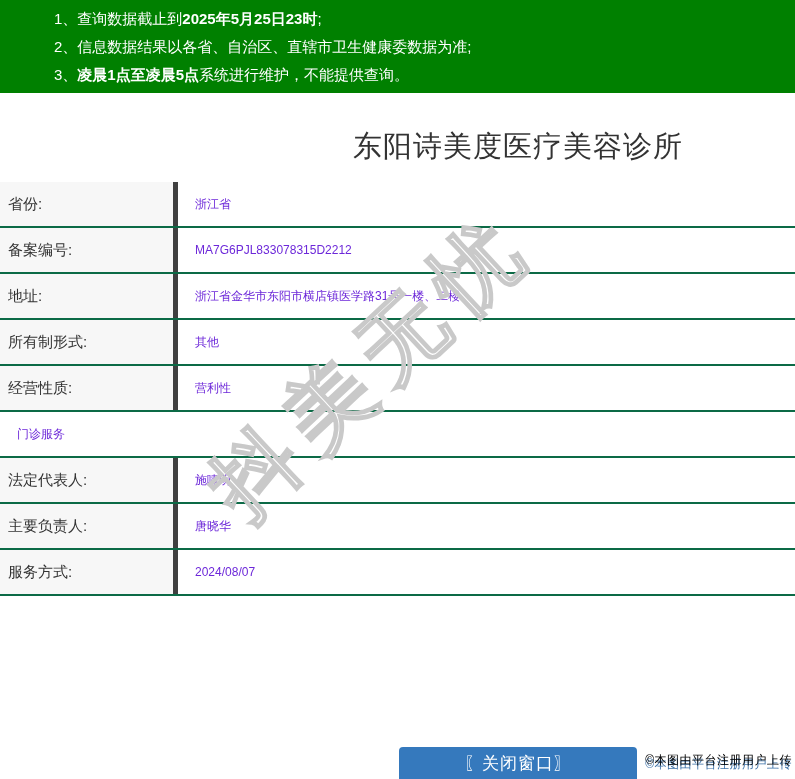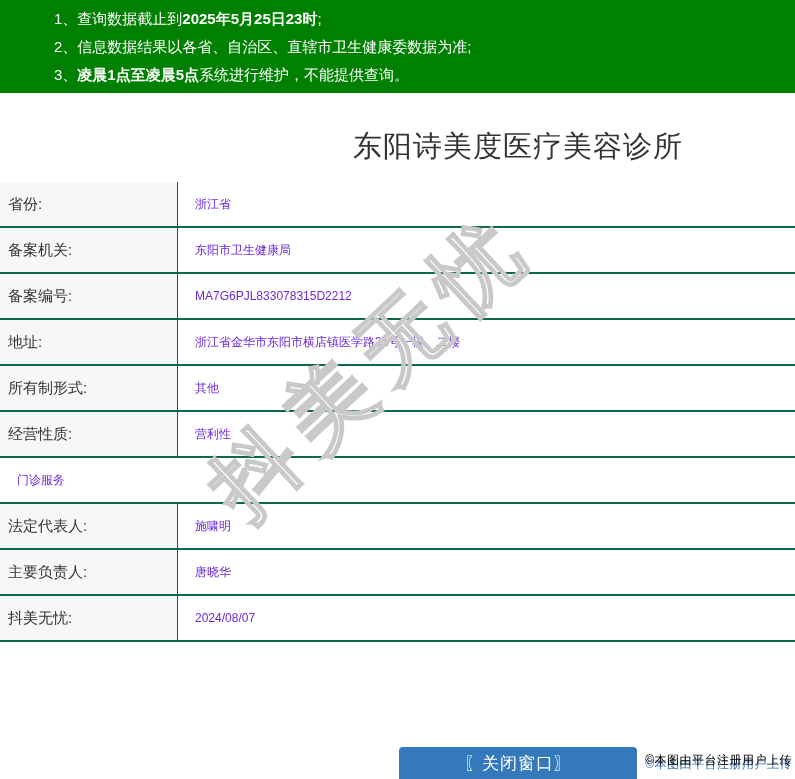--- a/index.html
+++ b/index.html
@@ -24,21 +24,21 @@
     font-size:29px; color:#333; white-space:nowrap;
     letter-spacing:1px;
   }
   
   .info-table { position:absolute; top:182px; left:0; width:795px; }
   .row {
     display:flex; height:46px;
     border-bottom:2px solid #0c6a46;
   }
   .cell-label {
-    width:178px; background:#f7f7f7; border-right:1px solid #404040;
+    width:178px; background:#f7f7f7; border-right:5px solid #404040;
     display:flex; align-items:center; padding-left:8px;
     font-size:15px; color:#333;text-align:center;
   }
   .cell-value {
     flex:1; display:flex; align-items:center; padding-left:17px;
     font-size:12px; color:#6d28d9; white-space:nowrap;
   }
   
   .watermark {
     position:absolute; left:372px; top:366px;
@@ -78,24 +78,20 @@
   </div>
 
   <div class="title">东阳诗美度医疗美容诊所</div>
 
   <div class="info-table">
     <div class="row">
       <div class="cell-label">省份:</div>
       <div class="cell-value">浙江省</div>
     </div>
     <div class="row">
-      <div class="cell-label">备案机关:</div>
-      <div class="cell-value">东阳市卫生健康局</div>
-    </div>
-    <div class="row">
       <div class="cell-label">备案编号:</div>
       <div class="cell-value">MA7G6PJL833078315D2212</div>
     </div>
     <div class="row">
       <div class="cell-label">地址:</div>
       <div class="cell-value">浙江省金华市东阳市横店镇医学路31号一楼、二楼</div>
     </div>
     <div class="row">
       <div class="cell-label">所有制形式:</div>
       <div class="cell-value">其他</div>
@@ -109,21 +105,21 @@
     </div>
     <div class="row">
       <div class="cell-label">法定代表人:</div>
       <div class="cell-value">施啸明</div>
     </div>
     <div class="row">
       <div class="cell-label">主要负责人:</div>
       <div class="cell-value">唐晓华</div>
     </div>
     <div class="row">
-      <div class="cell-label">抖美无忧:</div>
+      <div class="cell-label">服务方式:</div>
       <div class="cell-value">2024/08/07</div>
     </div>
   </div>
 
   <div class="watermark">抖美无忧</div>
 
   <button class="close-btn">〖关闭窗口〗</button>
 
   <div class="stamp">©本图由平台注册用户上传</div>
 

